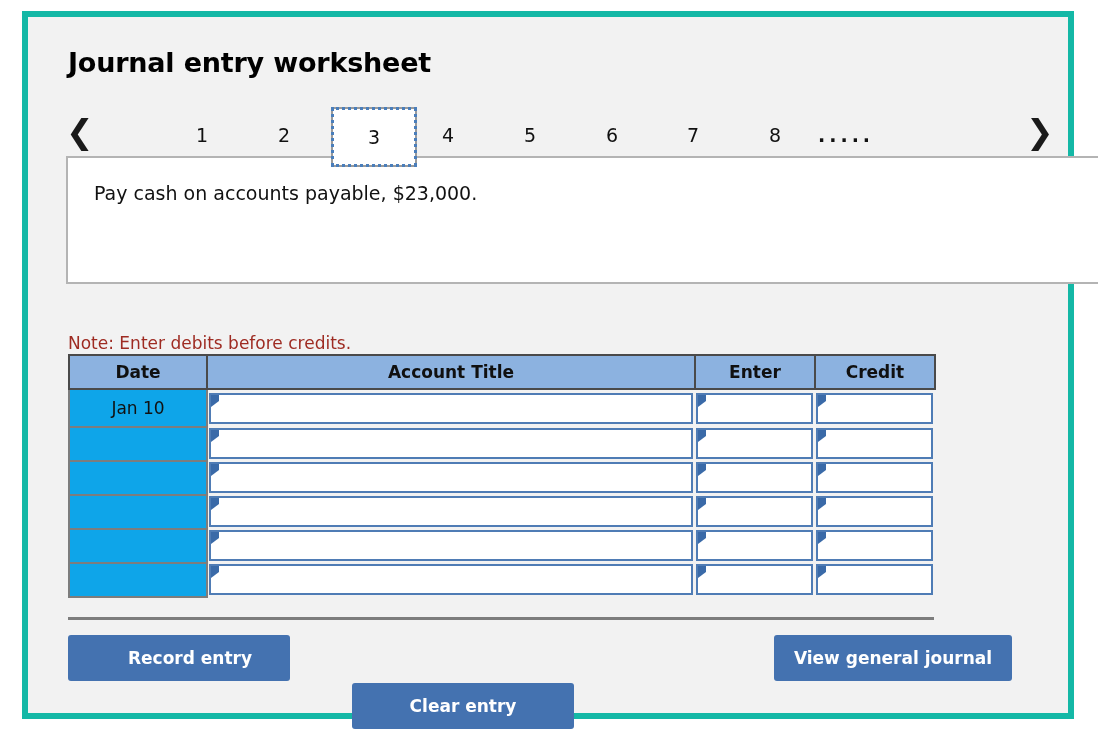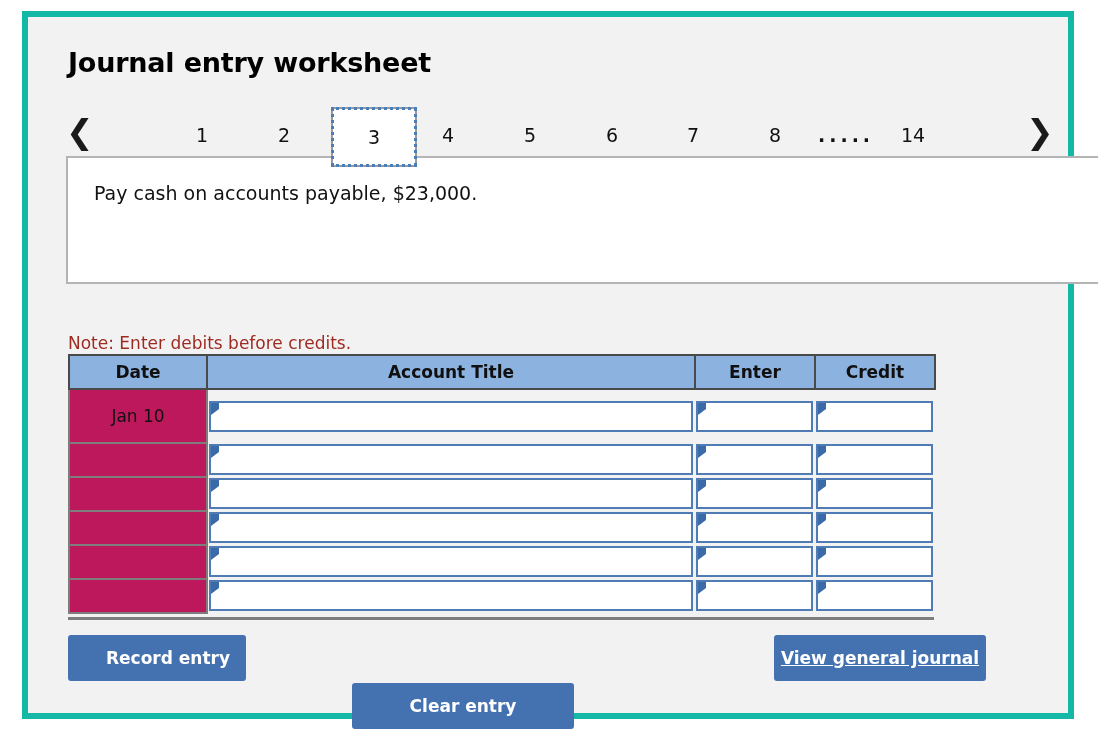--- a/index.html
+++ b/index.html
@@ -141,24 +141,24 @@
     background: #8cb2e0;
     color: #101010;
     font-size: 17px;
     font-weight: bold;
     height: 34px;
     border: 2px solid #4a4a4a;
     box-sizing: border-box;
     text-align: center;
   }
   .journal-table td {
-    padding: 16px;
+    padding: 8px;
     border: none;
     height: 34px;
-    background: #be185d;
+    background: #0ea5e9;
     box-sizing: border-box;
   }
   .col-date   { width: 138px; }
   .col-title  { width: 488px; }
   .col-debit  { width: 120px; }
   .col-credit { width: 120px; }
 
   td.date-cell {
     border-left: 2px solid #7d7d7d;
     border-right: 2px solid #7d7d7d;
@@ -220,43 +220,42 @@
     height: 46px;
     background: #4472b0;
     color: #ffffff;
     font-size: 17px;
     font-weight: bold;
     border: none;
     border-radius: 3px;
     cursor: pointer;
     font-family: "DejaVu Sans", "Liberation Sans", sans-serif;
   }
-  .btn-record { left: 40px;  top: 618px; width: 178px; padding-left: 28px; }
+  .btn-record { left: 40px;  top: 618px; width: 222px; padding-left: 28px; }
   .btn-clear  { left: 324px; top: 618px; width: 222px; margin-top: 48px; }
-  .btn-view   { left: 746px; top: 618px; width: 212px; text-decoration: underline; }
+  .btn-view   { left: 746px; top: 618px; width: 238px; }
 </style>
 </head>
 <body>
 
 <div class="worksheet-panel">
 
   <div class="page-title">Journal entry worksheet</div>
 
   <div class="tab-strip">
     <div class="nav-arrow prev">❮</div>
     <div class="nav-arrow next">❯</div>
   <div class="tab-item" style="left: 104px; width: 64px;">1</div>
       <div class="tab-item" style="left: 186px; width: 64px;">2</div>
       <div class="tab-item active" style="left: 265px; width: 86px;">3</div>
       <div class="tab-item" style="left: 350px; width: 64px;">4</div>
       <div class="tab-item" style="left: 432px; width: 64px;">5</div>
       <div class="tab-item" style="left: 514px; width: 64px;">6</div>
       <div class="tab-item" style="left: 595px; width: 64px;">7</div>
       <div class="tab-item" style="left: 677px; width: 64px;">8</div>
-      <div class="tab-item" style="left: 815px; width: 64px;">14</div>
       <div class="tab-ellipsis" style="left: 752px;">.....</div>
     </div>
   <div class="tab-strip-underline"></div>
 
   <div class="description-box">
     <div class="description-text">Pay cash on accounts payable, $23,000.</div>
   </div>
 
   <div class="note-text">Note: Enter debits before credits.</div>
 

